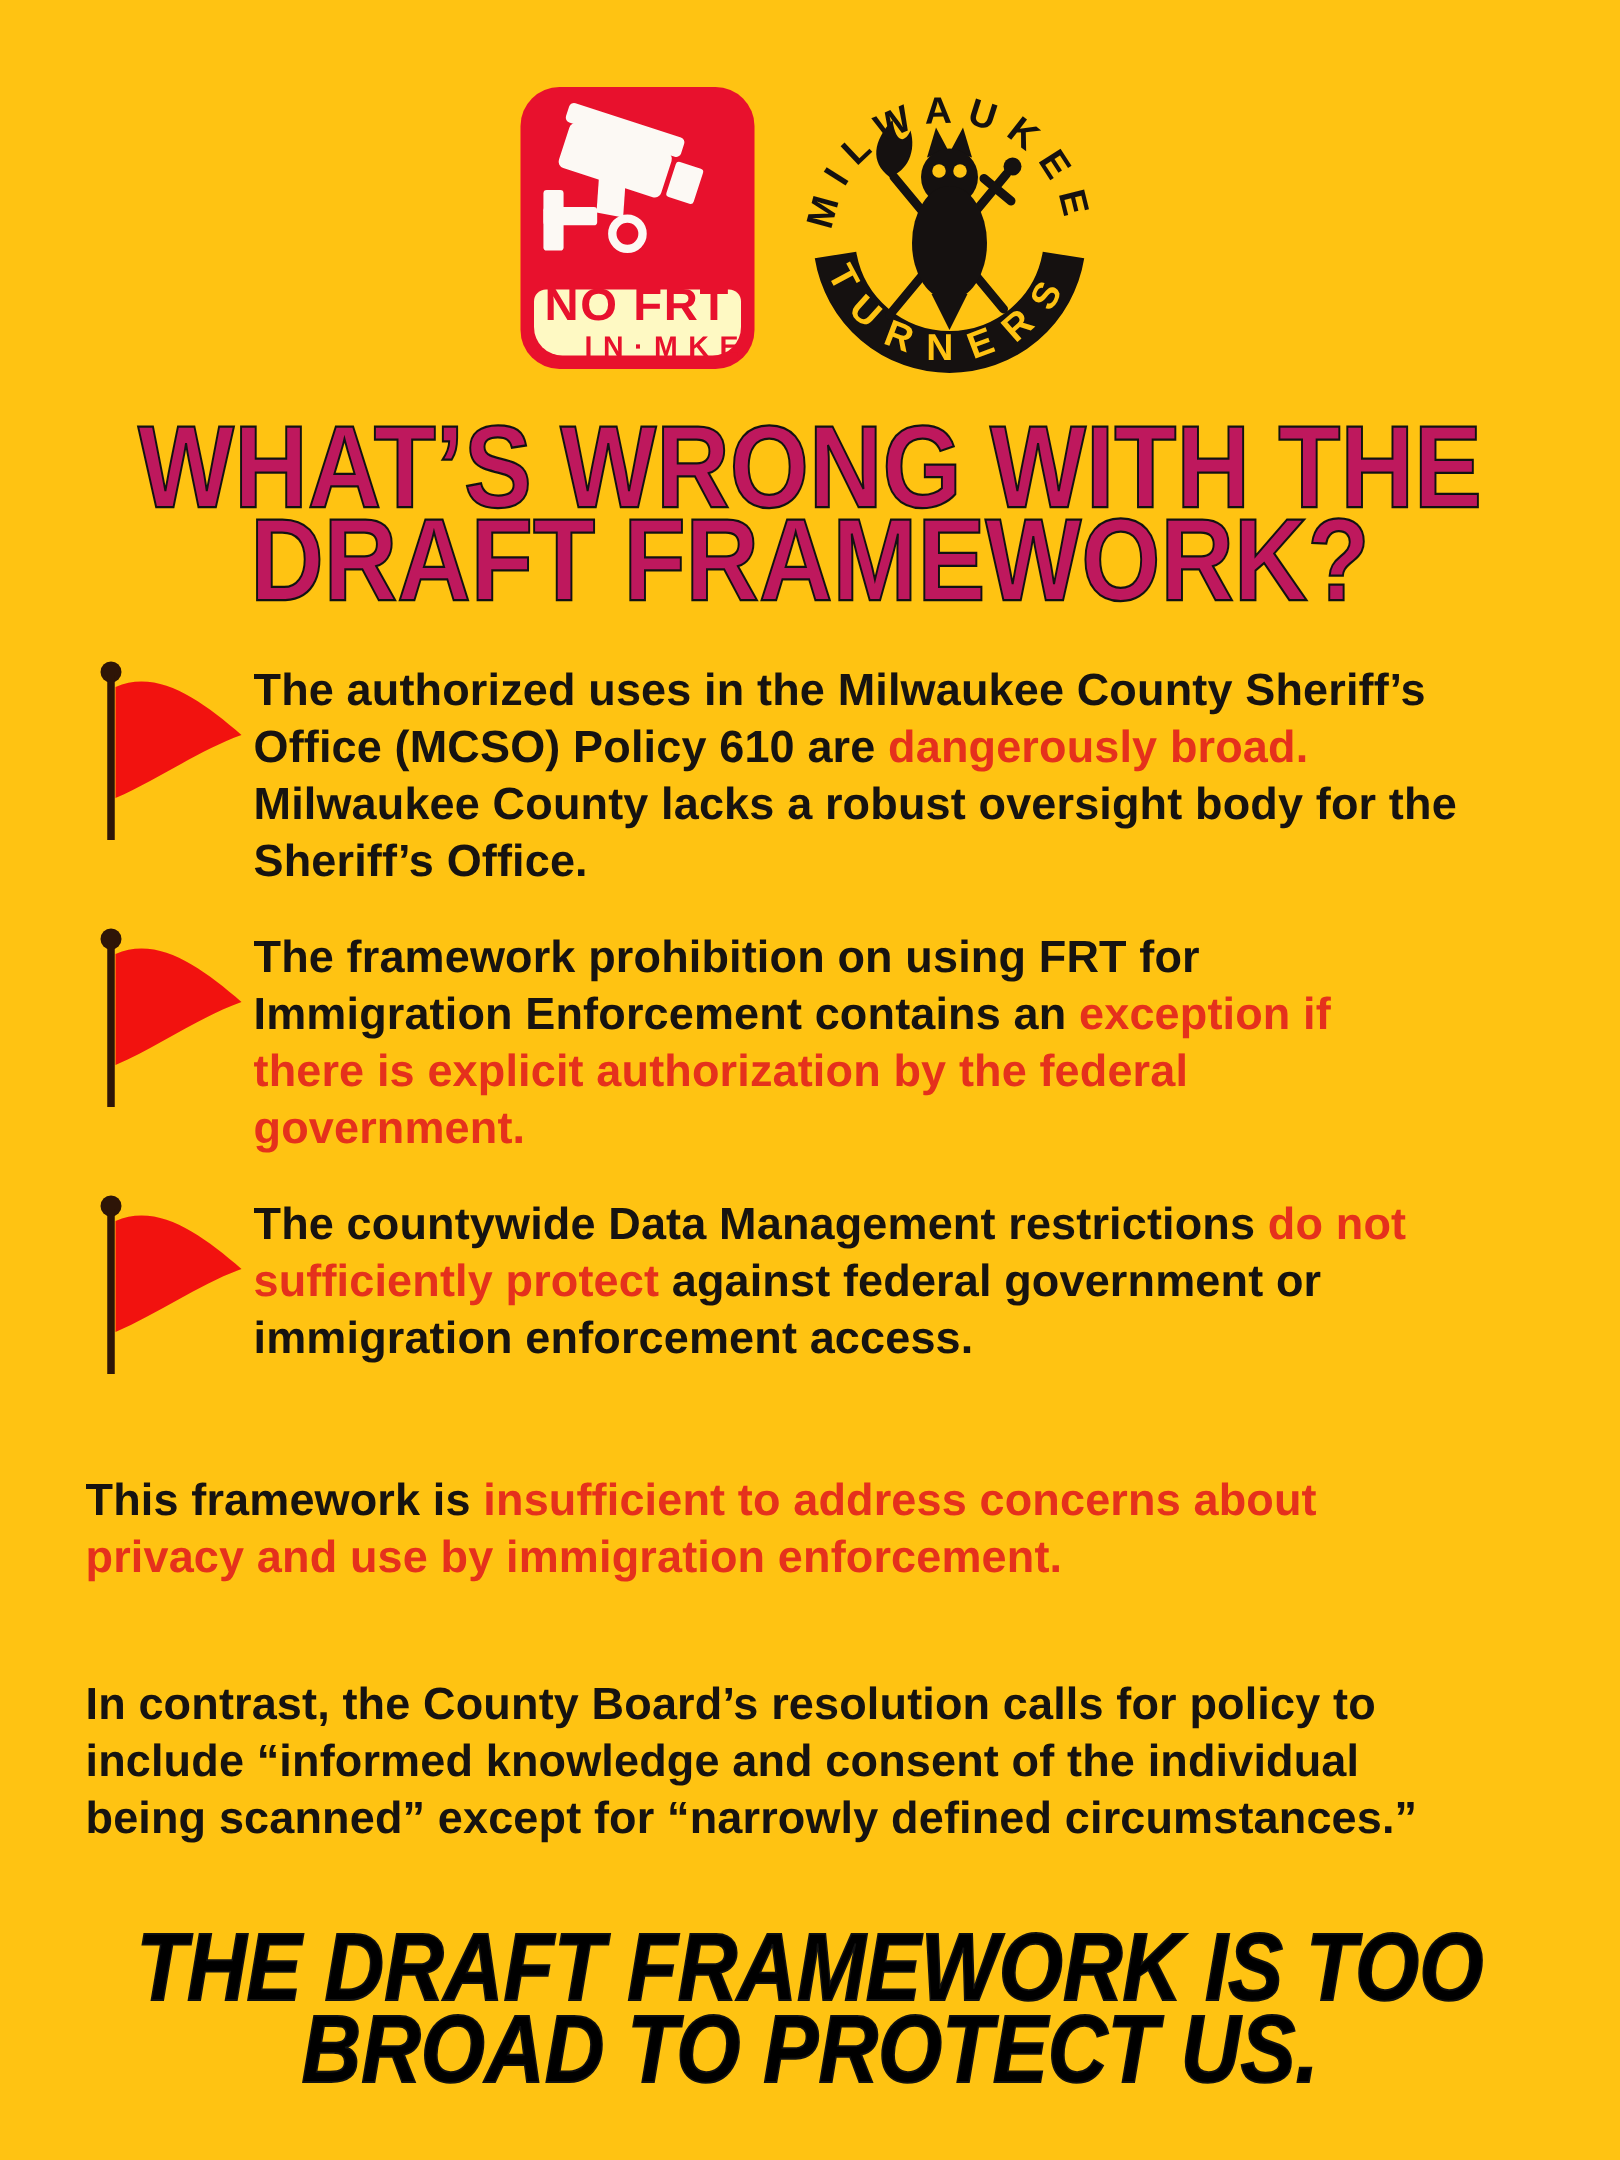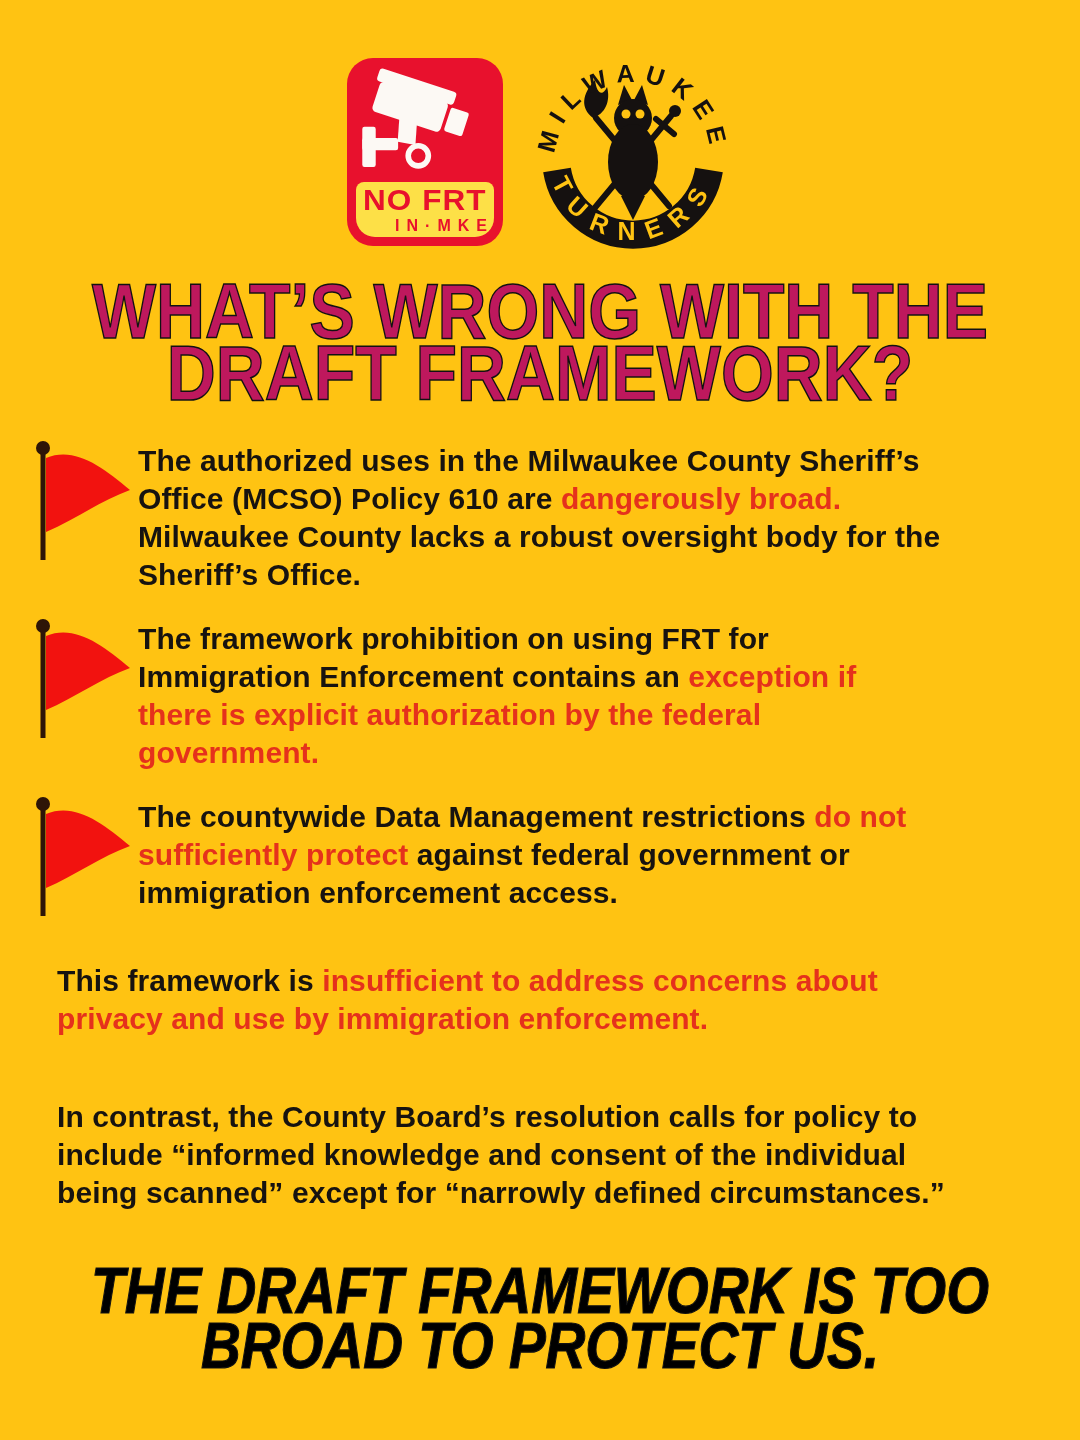--- a/index.html
+++ b/index.html
@@ -26,50 +26,50 @@
     width: 156px;
     height: 188px;
     background: #E8112D;
     border-radius: 26px;
     box-sizing: border-box;
   }
   .nofrt svg { position: absolute; top: 6px; left: 10px; }
   .nofrt-band {
     position: absolute;
     left: 9px; right: 9px; bottom: 9px;
-    height: 55px;
-    background: #fde047;
+    height: 44px;
+    background: #fef9c3;
     border-radius: 8px 8px 19px 19px;
     display: flex;
     flex-direction: column;
     justify-content: center;
     align-items: center;
     color: #E8112D;
     font-weight: 700;
     line-height: 1;
   }
   .nofrt-l1 { font-size: 30px; letter-spacing: 1px; transform: scaleX(1.05); }
-  .nofrt-l2 { font-size: 16px; letter-spacing: 7px; margin-top: 3px; text-indent: 7px; margin-left: 32px; }
+  .nofrt-l2 { font-size: 19px; letter-spacing: 7px; margin-top: 3px; text-indent: 7px; margin-left: 32px; }
   .turners { width: 200px; height: 200px; }
   .turners text { font-weight: 700; }
   .t-top { font-size: 25px; letter-spacing: 9px; fill: #151110; }
   .t-bot { font-size: 25px; letter-spacing: 13px; fill: #FFC312; }
   
   .title { margin-top: 28px; text-align: center; color: #be185d; }
   .title-line {
     font-size: 78px;
     font-weight: 700;
     line-height: 62px;
     white-space: nowrap;
     transform: scaleX(0.87);
     transform-origin: 50% 50%;
     -webkit-text-stroke: 1.5px #121212;
   }
   
-  .bullets { margin-top: 34px; padding-left: 32px; }
+  .bullets { margin-top: 34px; padding-left: 63px; }
   .bullet { display: flex; align-items: flex-start; margin-bottom: 22px; }
   .flag { width: 100px; height: 128px; flex: none; }
   .btext {
     margin: 4px 0 0 6px;
     font-size: 30px;
     font-weight: 700;
     line-height: 38px;
     letter-spacing: 0.1px;
   }
   .w1 { width: 822px; }
@@ -79,21 +79,21 @@
   
   .para {
     margin: 0;
     padding-left: 57px;
     width: 905px;
     font-size: 30px;
     font-weight: 700;
     line-height: 38px;
     letter-spacing: 0.1px;
   }
-  .para1 { margin-top: 40px; }
+  .para1 { margin-top: 60px; }
   .para2 { margin-top: 60px; }
   
   .footer { margin-top: 52px; text-align: center; color: #000000; font-style: italic; }
   .footer-line {
     font-size: 64px;
     font-weight: 700;
     line-height: 55px;
     white-space: nowrap;
     transform: scaleX(0.86);
     transform-origin: 50% 50%;

